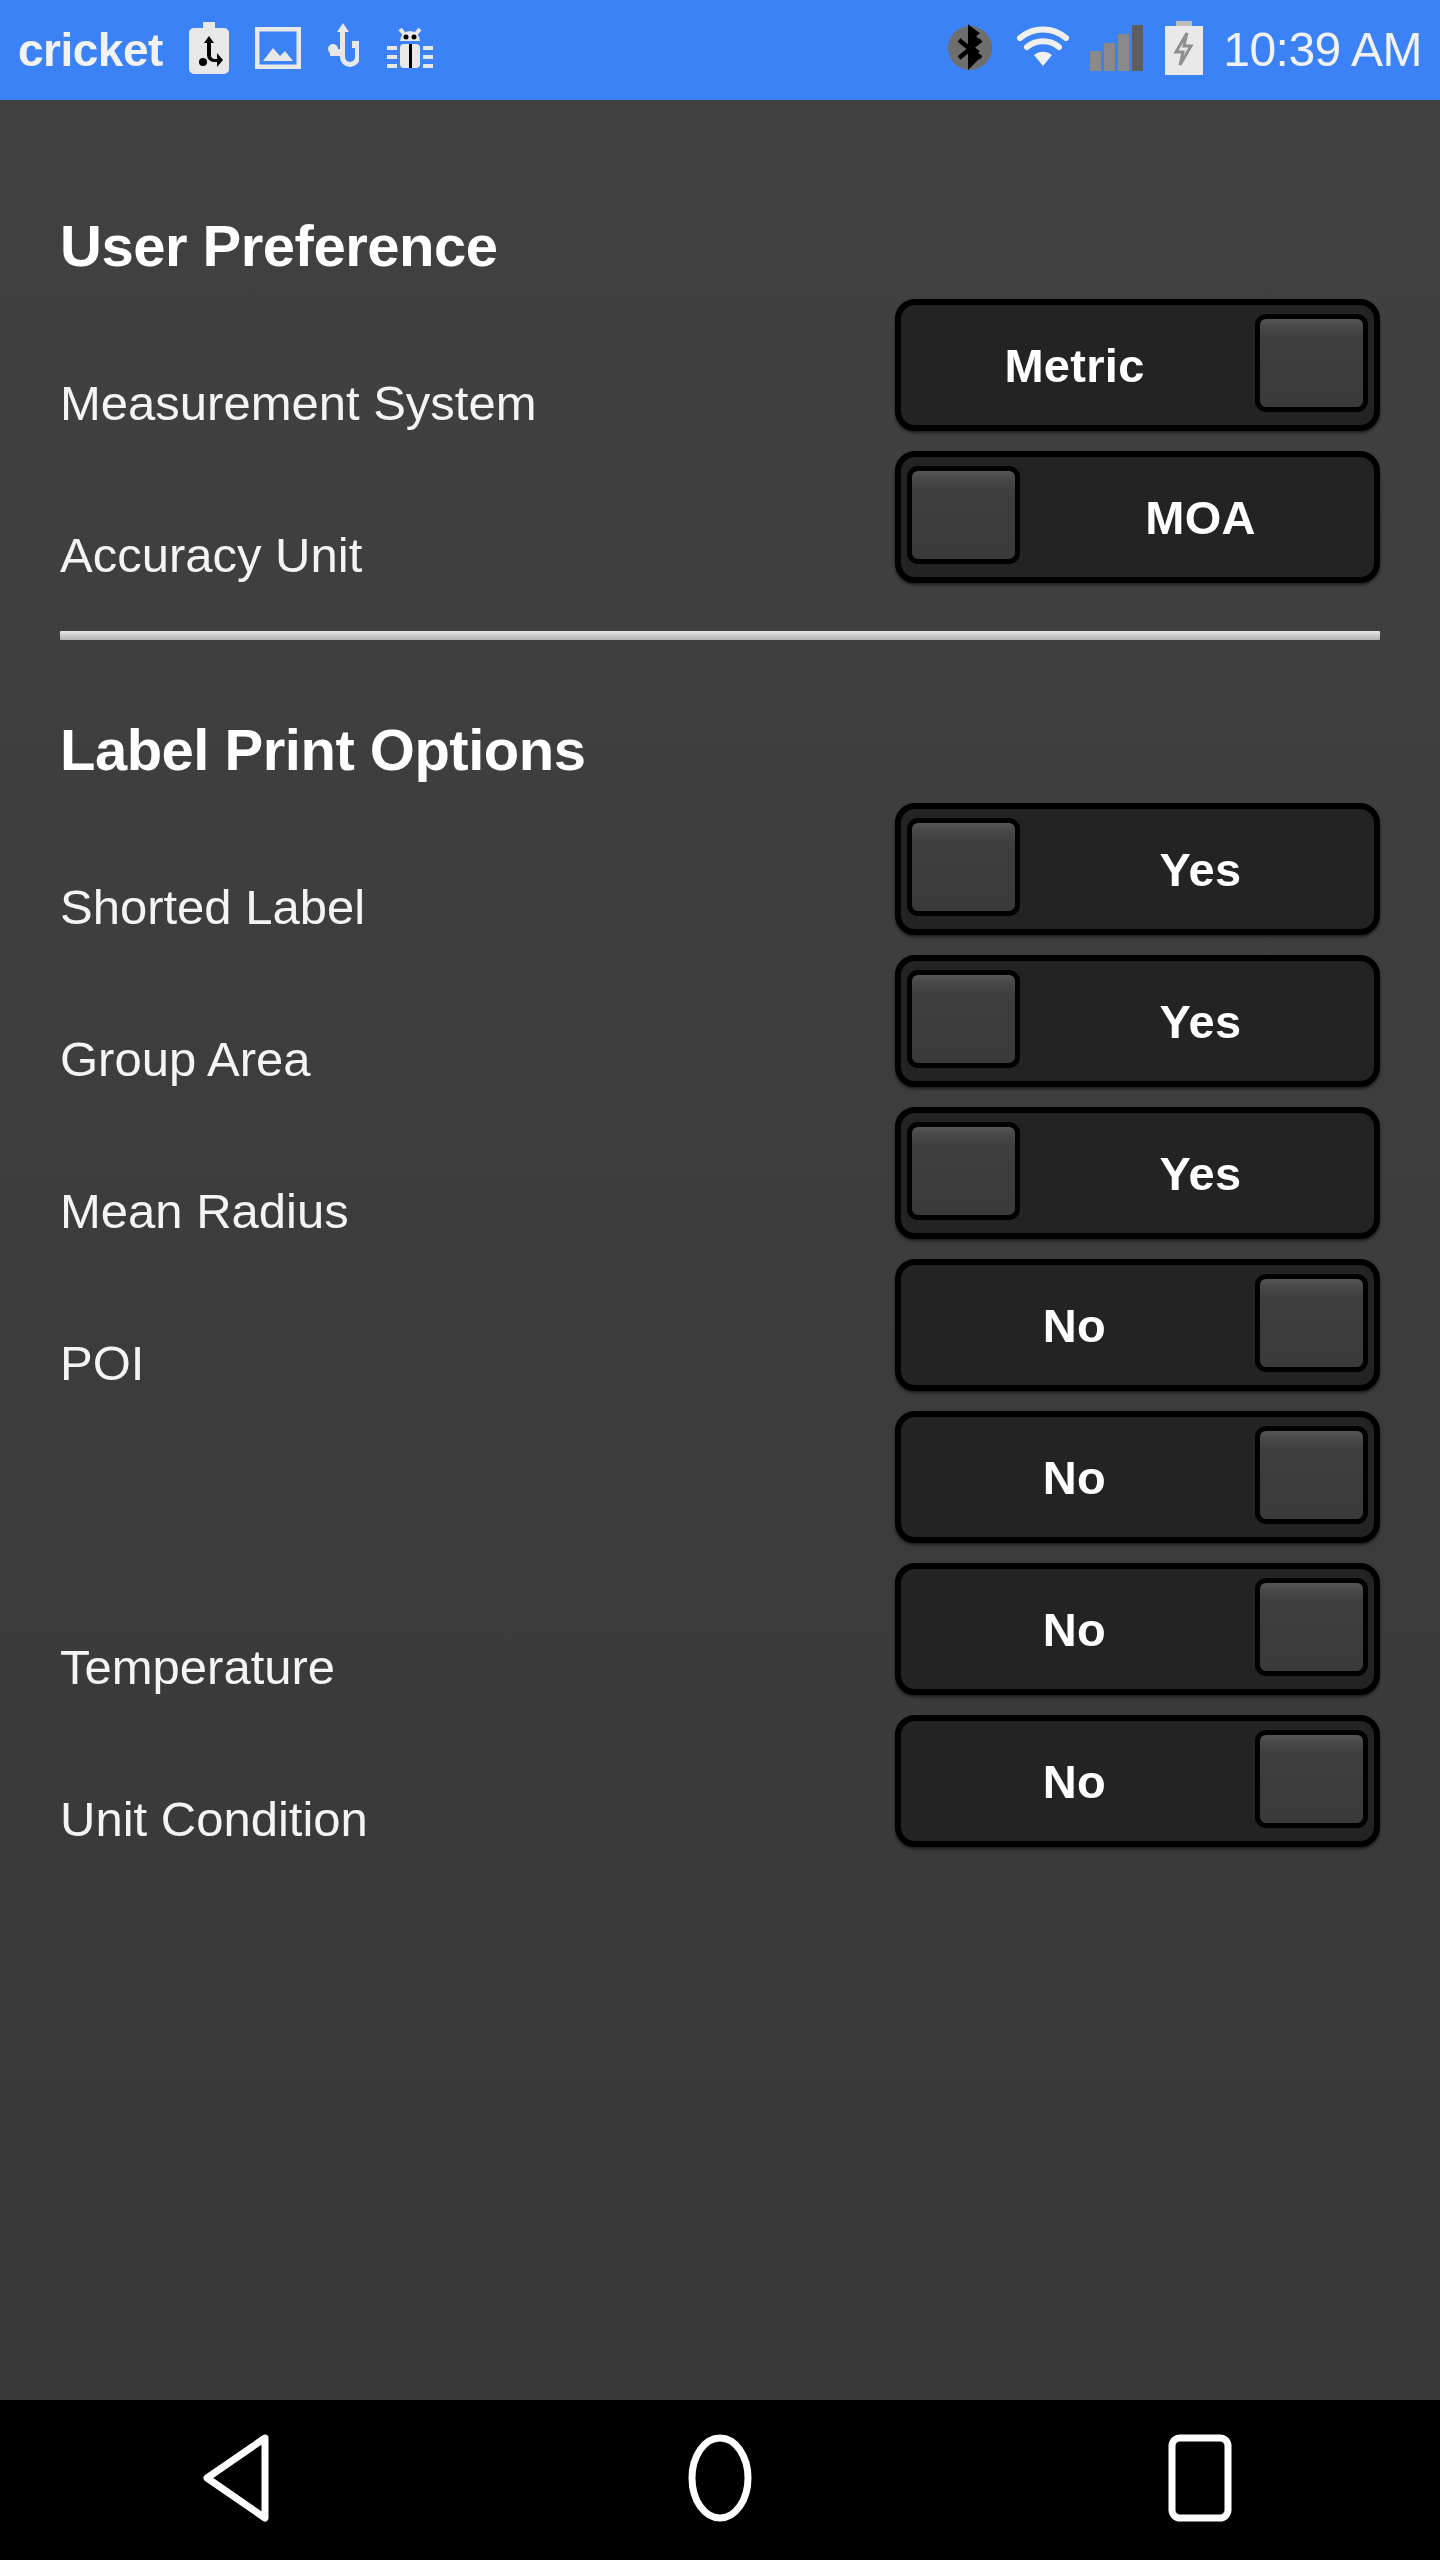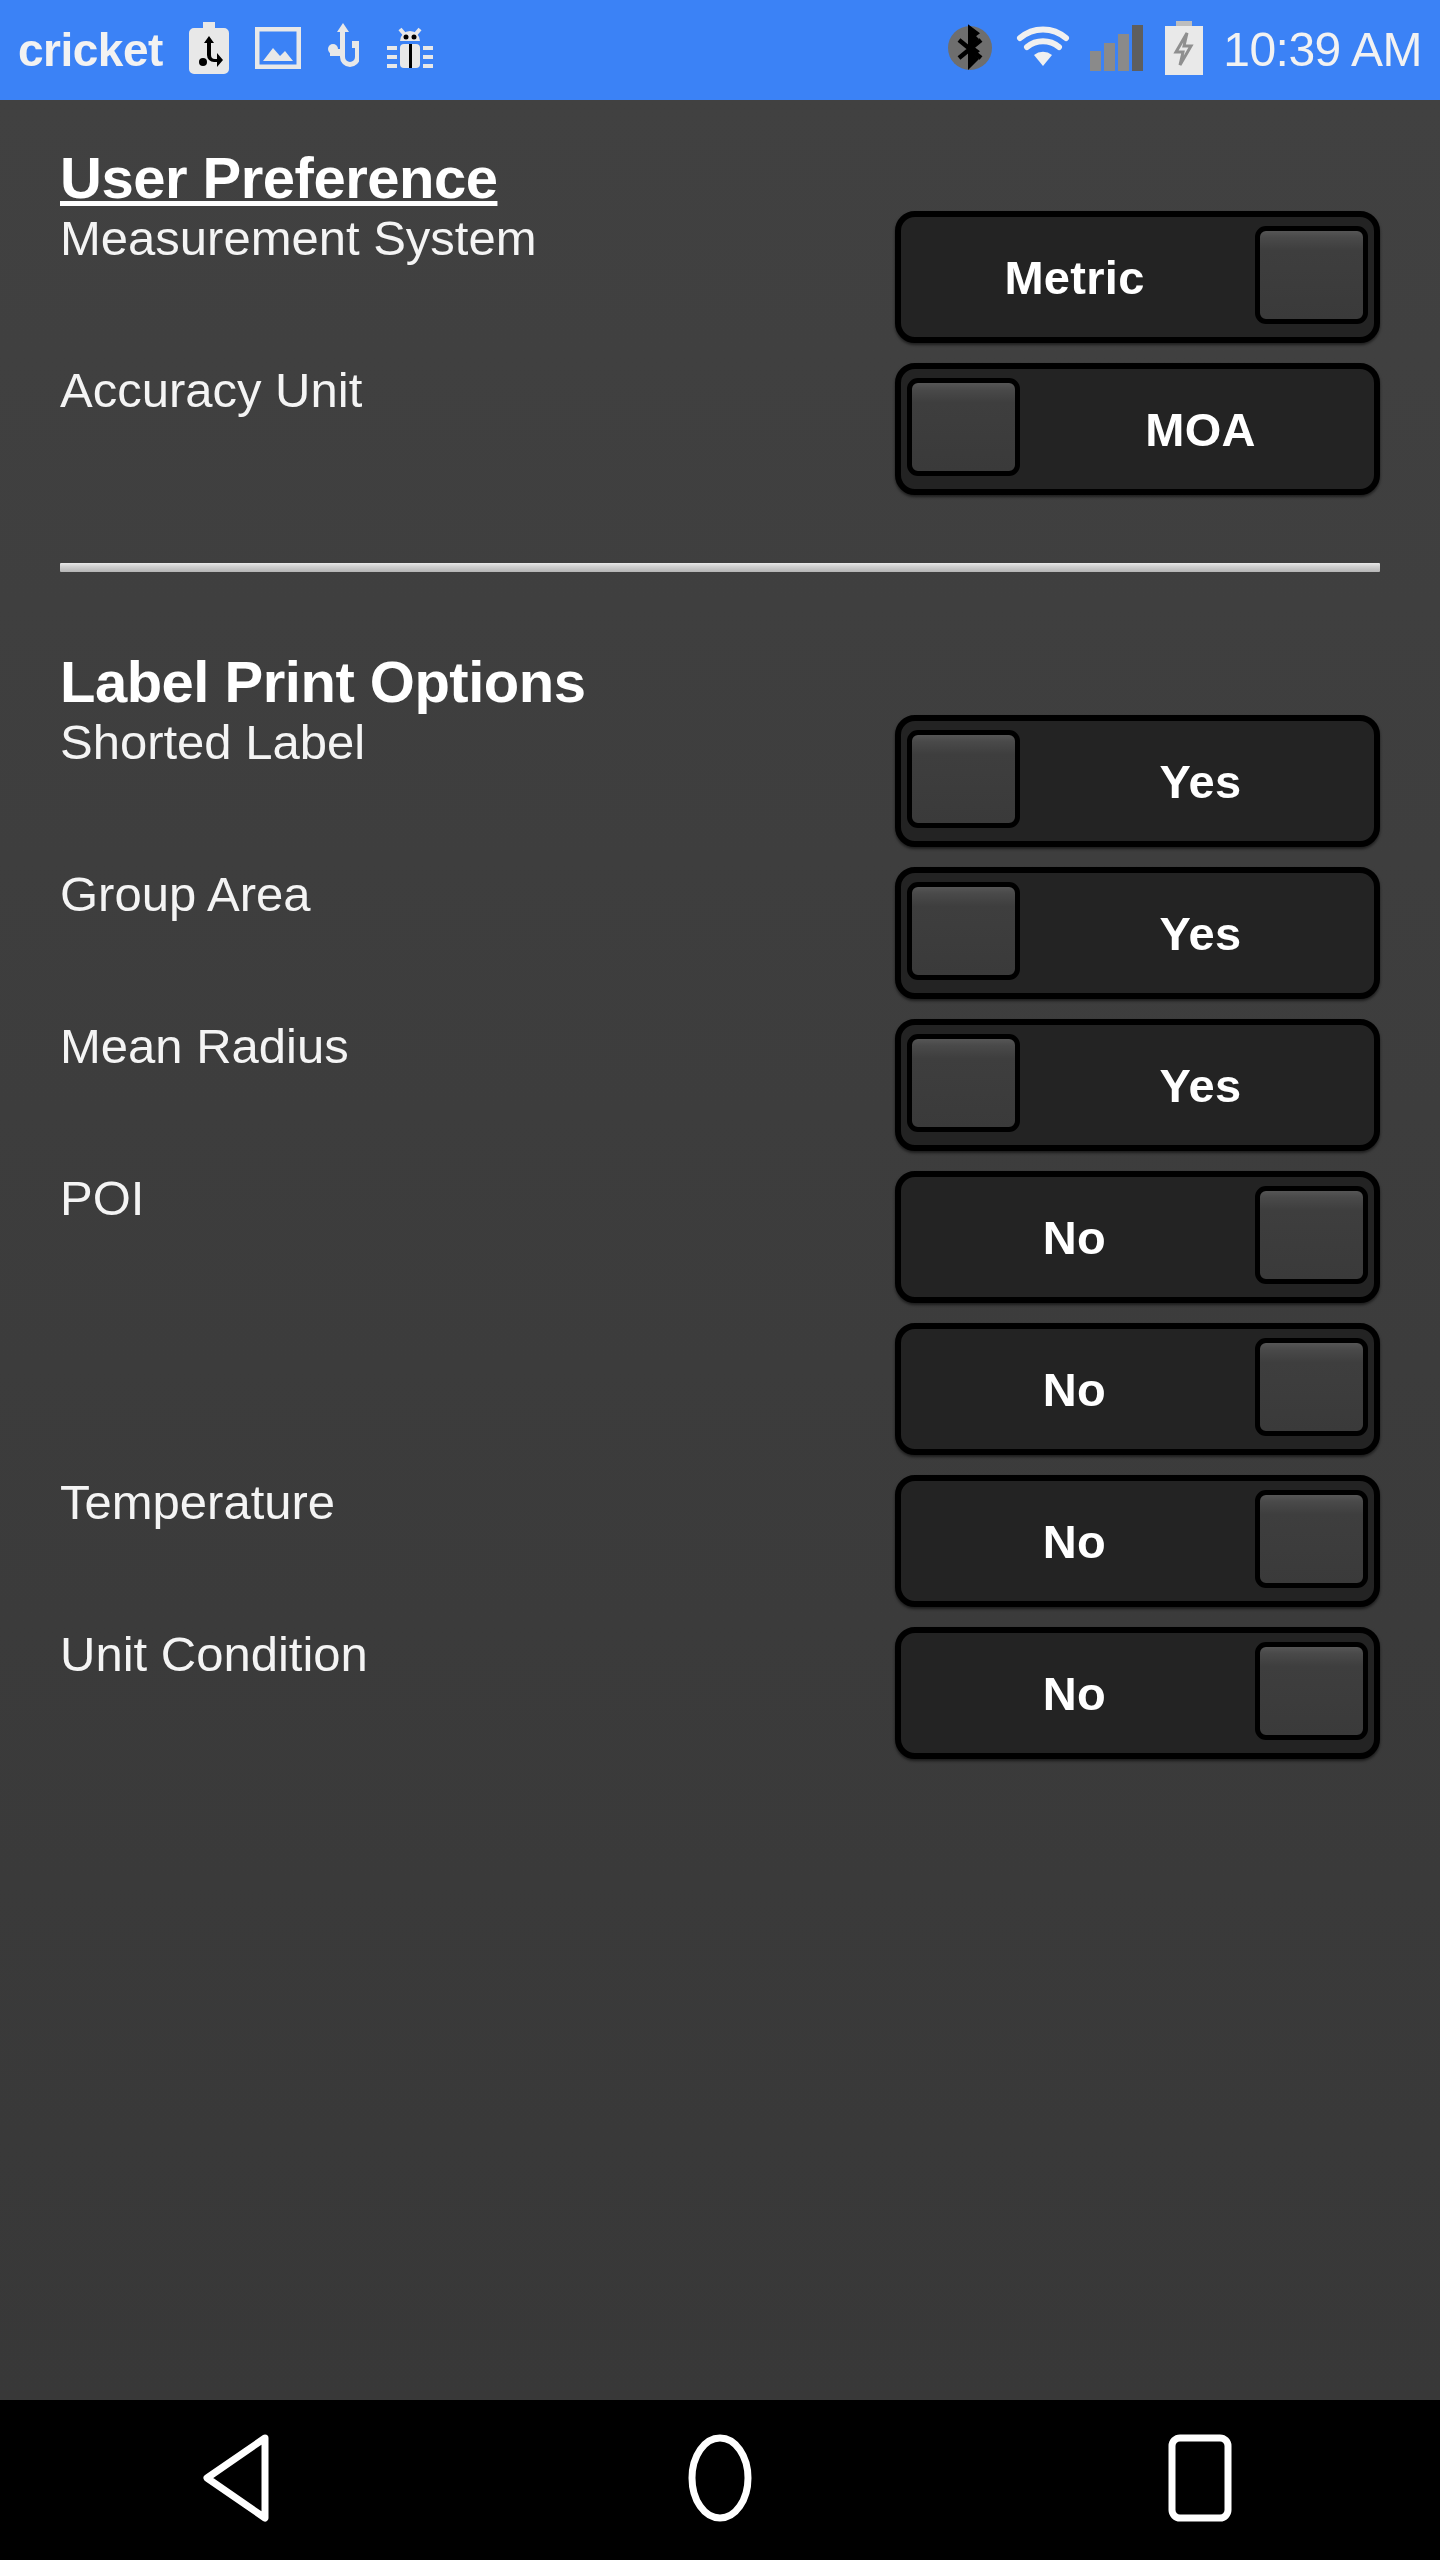--- a/index.html
+++ b/index.html
@@ -40,34 +40,34 @@
     overflow:hidden;
   }
   .pad { padding:0 60px; }
 
   .section-title {
     color:#ffffff;
     font-size:58px;
     font-weight:bold;
     letter-spacing:-0.5px;
   }
-  #title-user-pref { margin-top:44px;text-decoration:underline; }
+  #title-user-pref { margin-top:112px; }
 
   .divider {
     margin:48px 60px 0 60px;
     height:9px;
     background:linear-gradient(180deg,#e9e9e9 0%, #cfcfcf 40%, #b4b4b4 100%);
     border-radius:1px;
   }
   #title-label-print { margin-top:76px; }
 
   
   .row {
     display:flex;
-    align-items:flex-start;
+    align-items:flex-end;
     padding:0 60px;
     min-height:152px;
   }
   .row-label {
     color:#f4f4f4;
     font-size:49px;
     line-height:1.13;
     font-weight:normal;
     flex:1 1 auto;
     max-width:640px;

